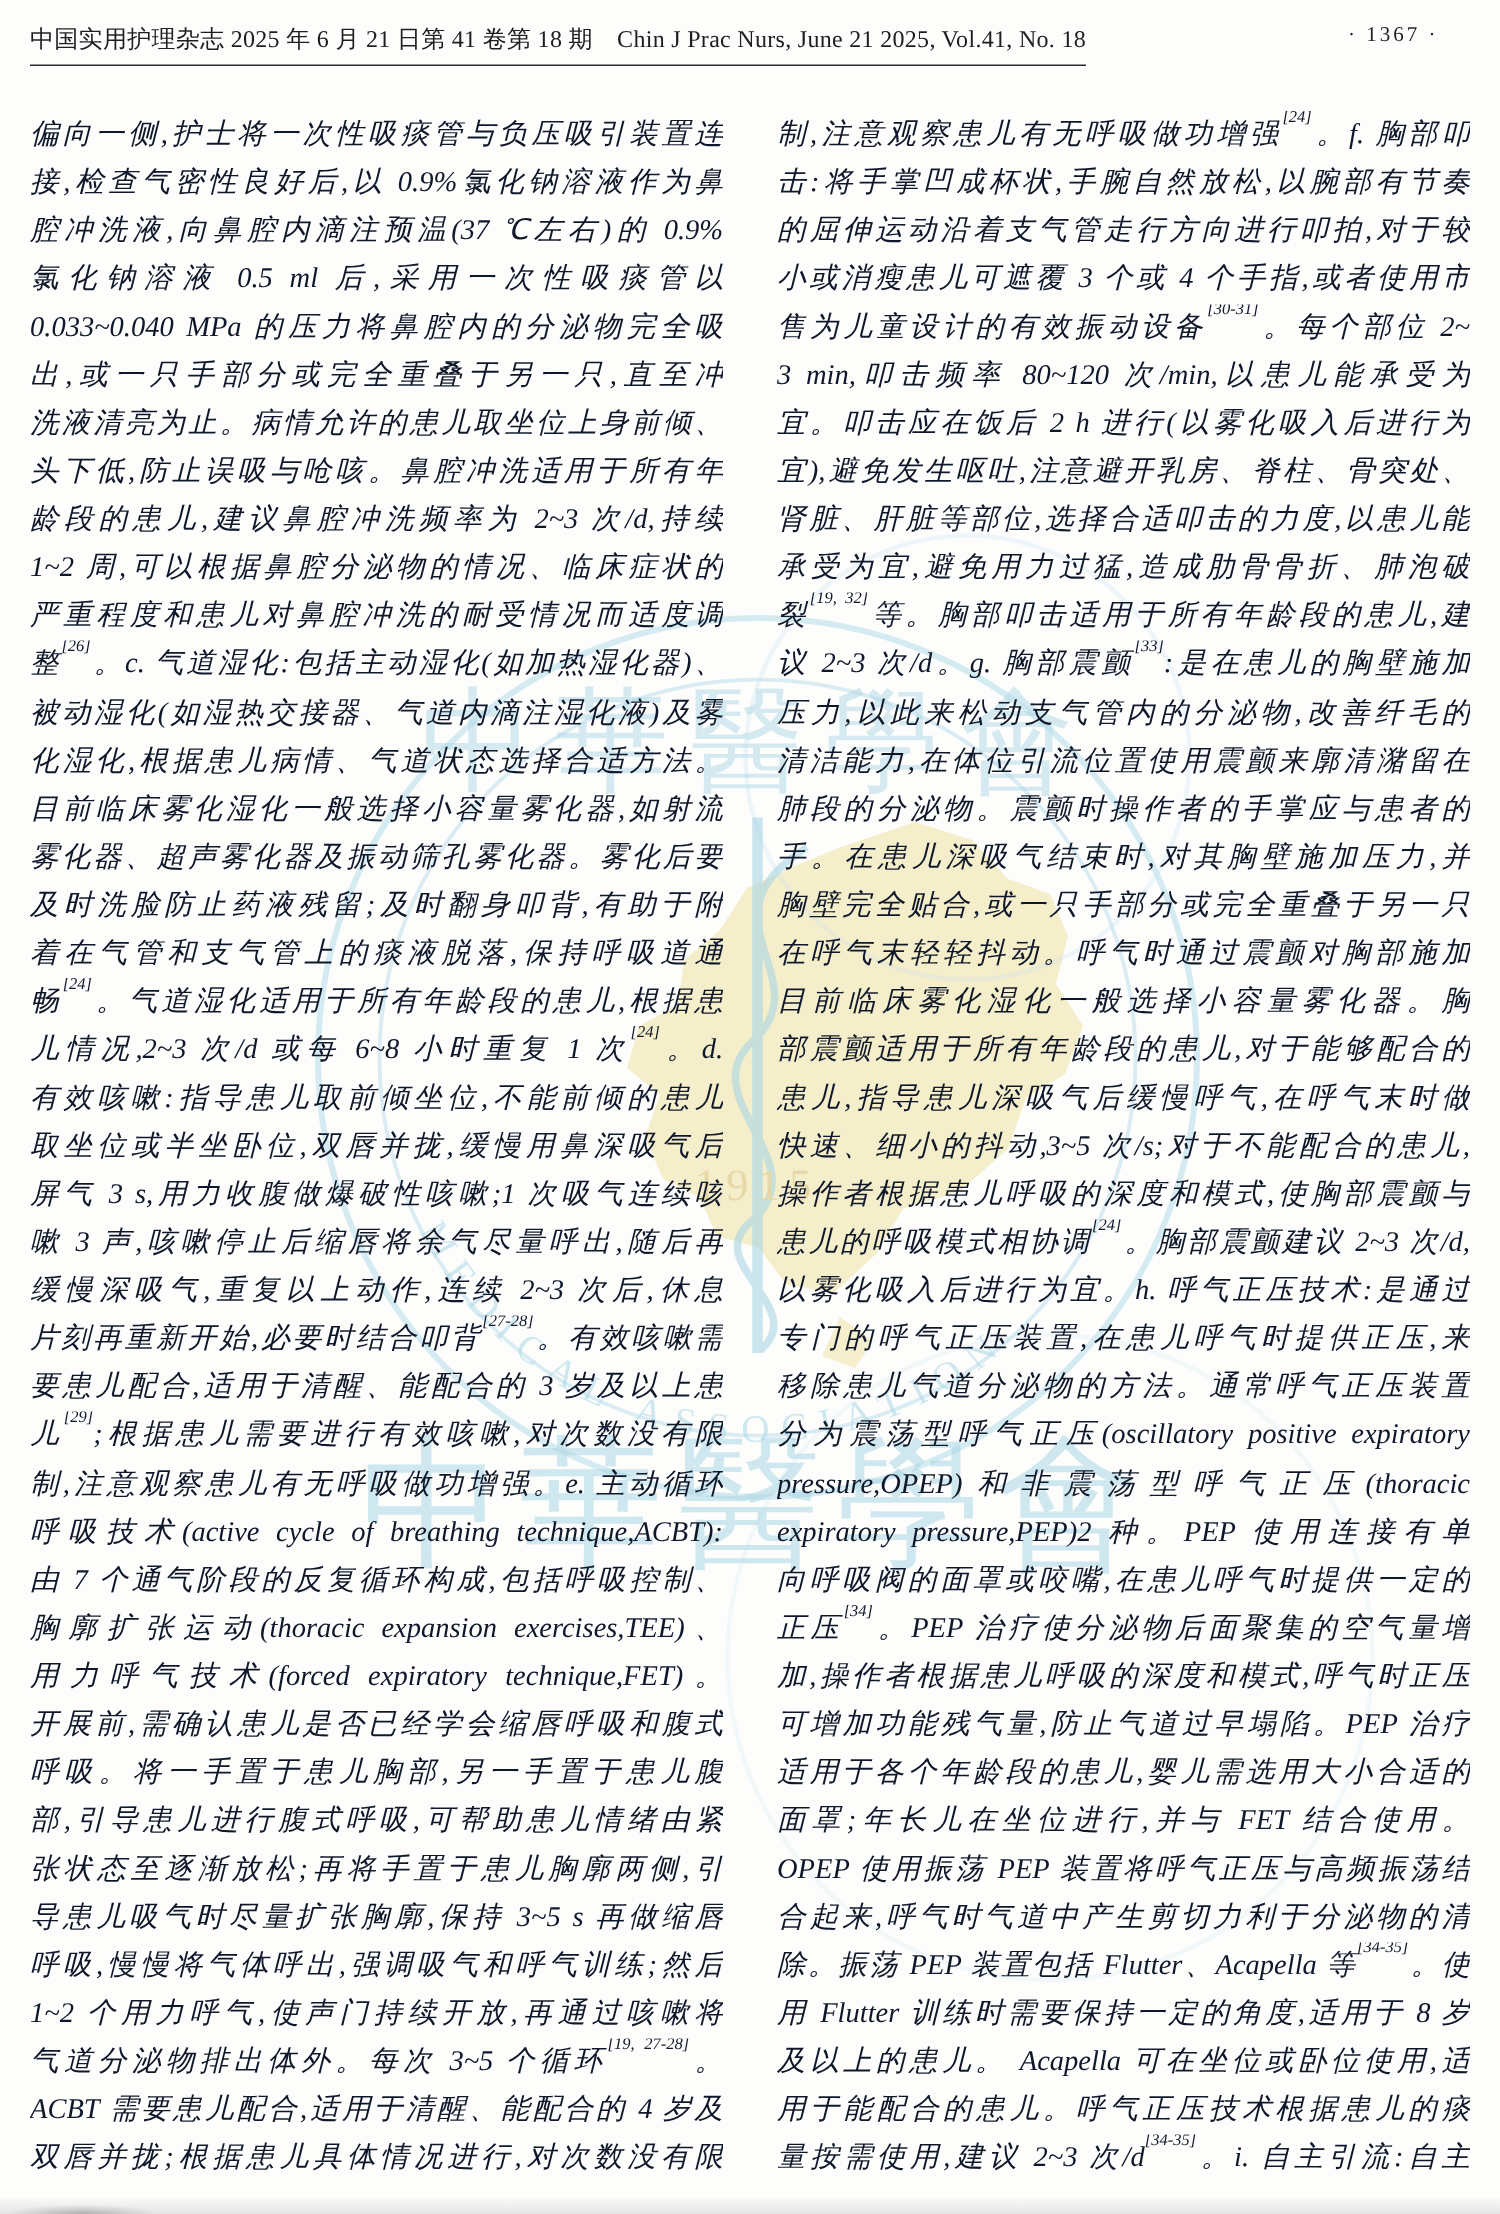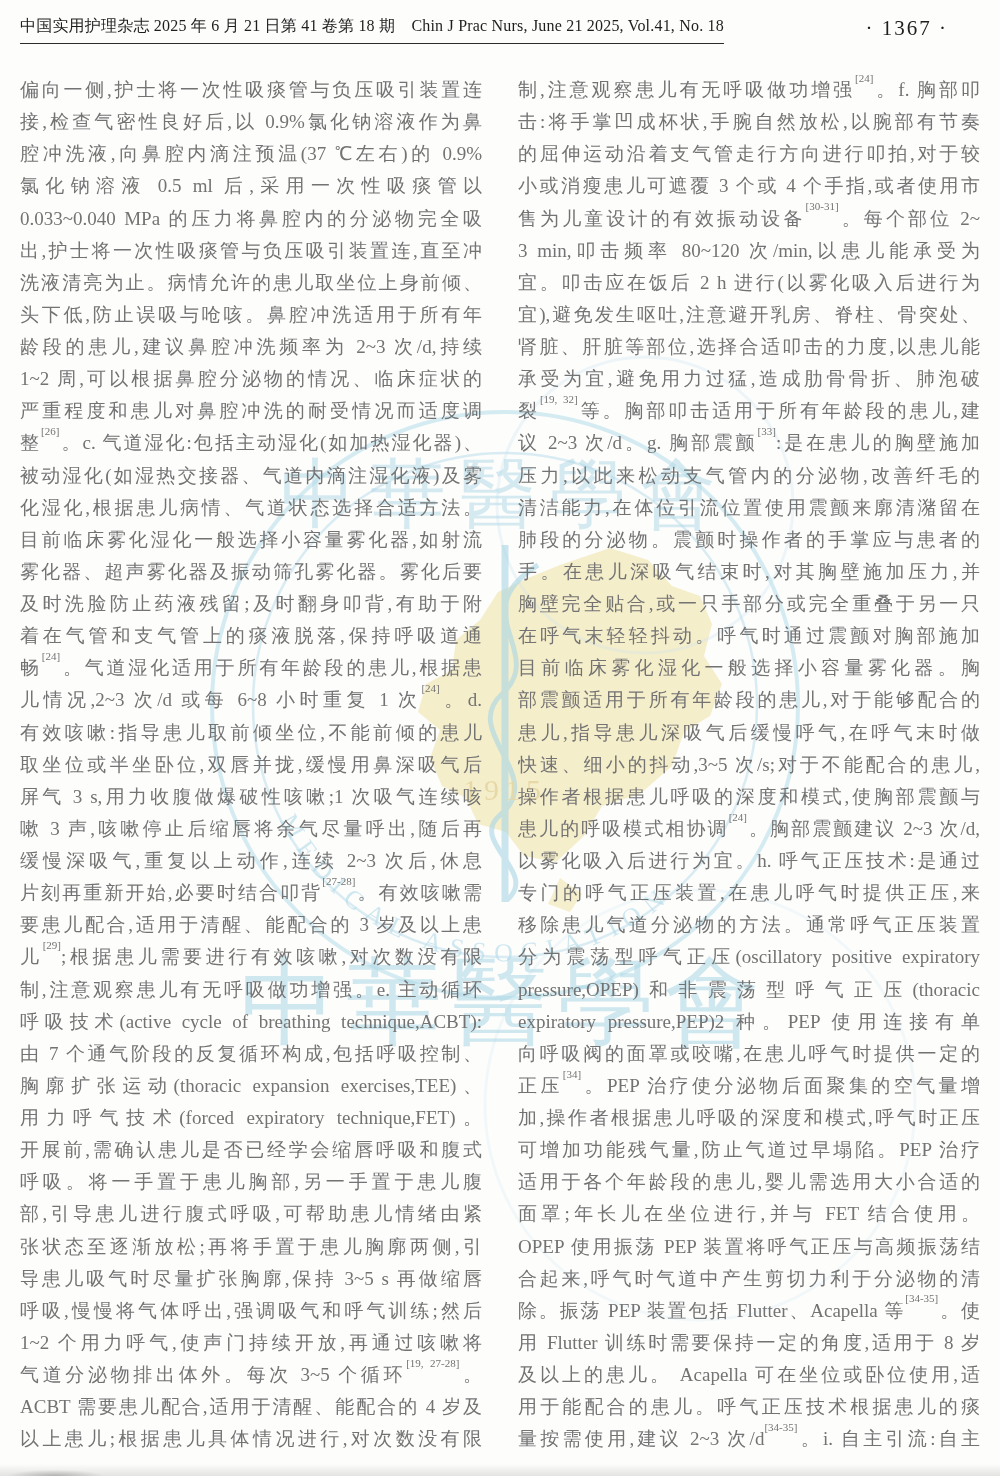--- a/index.html
+++ b/index.html
@@ -19,25 +19,25 @@
   }
   .header{
     position:absolute;top:16px;left:20px;right:36px;height:36px;
     font-size:16px;z-index:2;white-space:nowrap;
   }
   .journal-line{
     display:inline-block;border-bottom:1.5px solid #2b2b2b;
     padding-bottom:6px;letter-spacing:.2px;
   }
   .page-number{
-    position:absolute;right:16px;top:0;font-size:21px;letter-spacing:2px;
+    position:absolute;right:5px;top:0;font-size:14px;letter-spacing:2px;
   }
   .column{
     position:absolute;top:74px;width:462px;z-index:1;
-    font-size:19px;color:#737373;
+    font-size:19px;color:#0f172a;font-style:italic;
   }
   .column.left{left:20px;}
   .column.right{left:518px;}
   .line{
     height:32.14px;line-height:32.14px;overflow:hidden;
     text-align:justify;text-align-last:justify;
     text-justify:inter-character;
   }
   .line sup{
     font-size:11px;line-height:1;position:relative;top:-7px;
@@ -93,21 +93,21 @@
     <span class="journal-line">中国实用护理杂志 2025 年 6 月 21 日第 41 卷第 18 期　Chin J Prac Nurs, June 21 2025, Vol.41, No. 18</span>
     <span class="page-number">· 1367 ·</span>
   </div>
 
   <div class="column left">
       <div class="line">偏向一侧,护士将一次性吸痰管与负压吸引装置连</div>
       <div class="line">接,检查气密性良好后,以 0.9%氯化钠溶液作为鼻</div>
       <div class="line">腔冲洗液,向鼻腔内滴注预温(37 ℃左右)的 0.9%</div>
       <div class="line">氯化钠溶液 0.5 ml 后,采用一次性吸痰管以</div>
       <div class="line">0.033~0.040 MPa 的压力将鼻腔内的分泌物完全吸</div>
-      <div class="line">出,护士将一次性吸痰管与负压吸引装置连,直至冲</div>
+      <div class="line">出,或一只手部分或完全重叠于另一只,直至冲</div>
       <div class="line">洗液清亮为止。病情允许的患儿取坐位上身前倾、</div>
       <div class="line">头下低,防止误吸与呛咳。鼻腔冲洗适用于所有年</div>
       <div class="line">龄段的患儿,建议鼻腔冲洗频率为 2~3 次/d,持续</div>
       <div class="line">1~2 周,可以根据鼻腔分泌物的情况、临床症状的</div>
       <div class="line">严重程度和患儿对鼻腔冲洗的耐受情况而适度调</div>
       <div class="line">整<sup>[26]</sup>。c. 气道湿化:包括主动湿化(如加热湿化器)、</div>
       <div class="line">被动湿化(如湿热交接器、气道内滴注湿化液)及雾</div>
       <div class="line">化湿化,根据患儿病情、气道状态选择合适方法。</div>
       <div class="line">目前临床雾化湿化一般选择小容量雾化器,如射流</div>
       <div class="line">雾化器、超声雾化器及振动筛孔雾化器。雾化后要</div>
@@ -130,21 +130,21 @@
       <div class="line">用力呼气技术(forced expiratory technique,FET)。</div>
       <div class="line">开展前,需确认患儿是否已经学会缩唇呼吸和腹式</div>
       <div class="line">呼吸。将一手置于患儿胸部,另一手置于患儿腹</div>
       <div class="line">部,引导患儿进行腹式呼吸,可帮助患儿情绪由紧</div>
       <div class="line">张状态至逐渐放松;再将手置于患儿胸廓两侧,引</div>
       <div class="line">导患儿吸气时尽量扩张胸廓,保持 3~5 s 再做缩唇</div>
       <div class="line">呼吸,慢慢将气体呼出,强调吸气和呼气训练;然后</div>
       <div class="line">1~2 个用力呼气,使声门持续开放,再通过咳嗽将</div>
       <div class="line">气道分泌物排出体外。每次 3~5 个循环<sup>[19, 27-28]</sup>。</div>
       <div class="line">ACBT 需要患儿配合,适用于清醒、能配合的 4 岁及</div>
-      <div class="line">以上患儿;根据患儿具体情况进行,对次数没有限</div>
+      <div class="line">双唇并拢;根据患儿具体情况进行,对次数没有限</div>
     </div>
   <div class="column right">
       <div class="line">制,注意观察患儿有无呼吸做功增强<sup>[24]</sup>。f. 胸部叩</div>
       <div class="line">击:将手掌凹成杯状,手腕自然放松,以腕部有节奏</div>
       <div class="line">的屈伸运动沿着支气管走行方向进行叩拍,对于较</div>
       <div class="line">小或消瘦患儿可遮覆 3 个或 4 个手指,或者使用市</div>
       <div class="line">售为儿童设计的有效振动设备<sup>[30-31]</sup>。每个部位 2~</div>
       <div class="line">3 min,叩击频率 80~120 次/min,以患儿能承受为</div>
       <div class="line">宜。叩击应在饭后 2 h 进行(以雾化吸入后进行为</div>
       <div class="line">宜),避免发生呕吐,注意避开乳房、脊柱、骨突处、</div>

